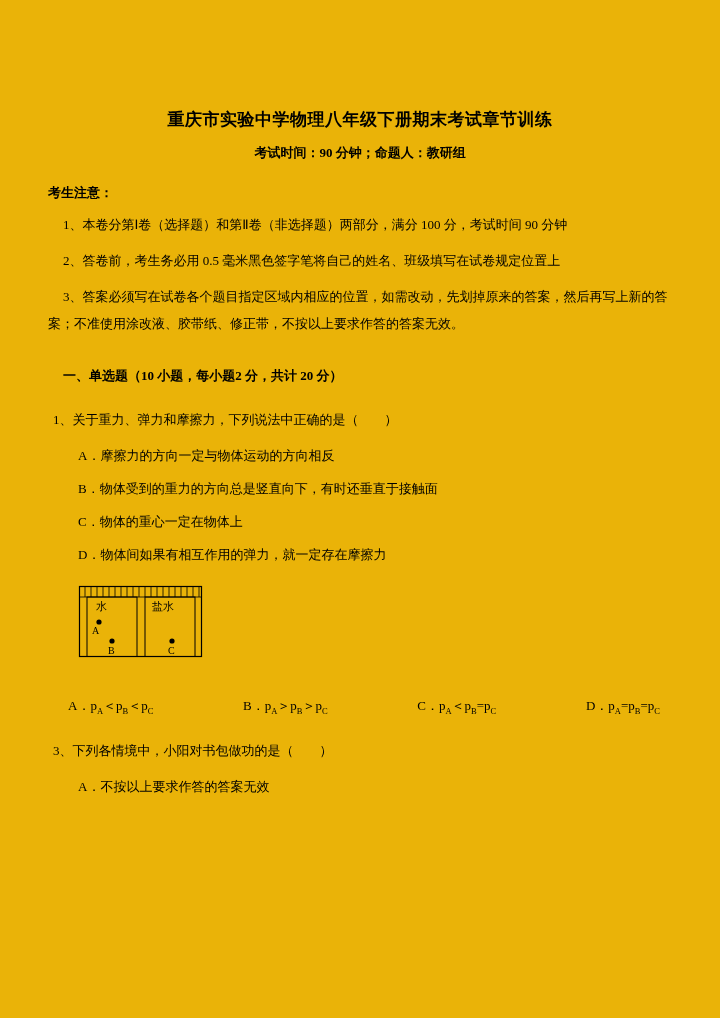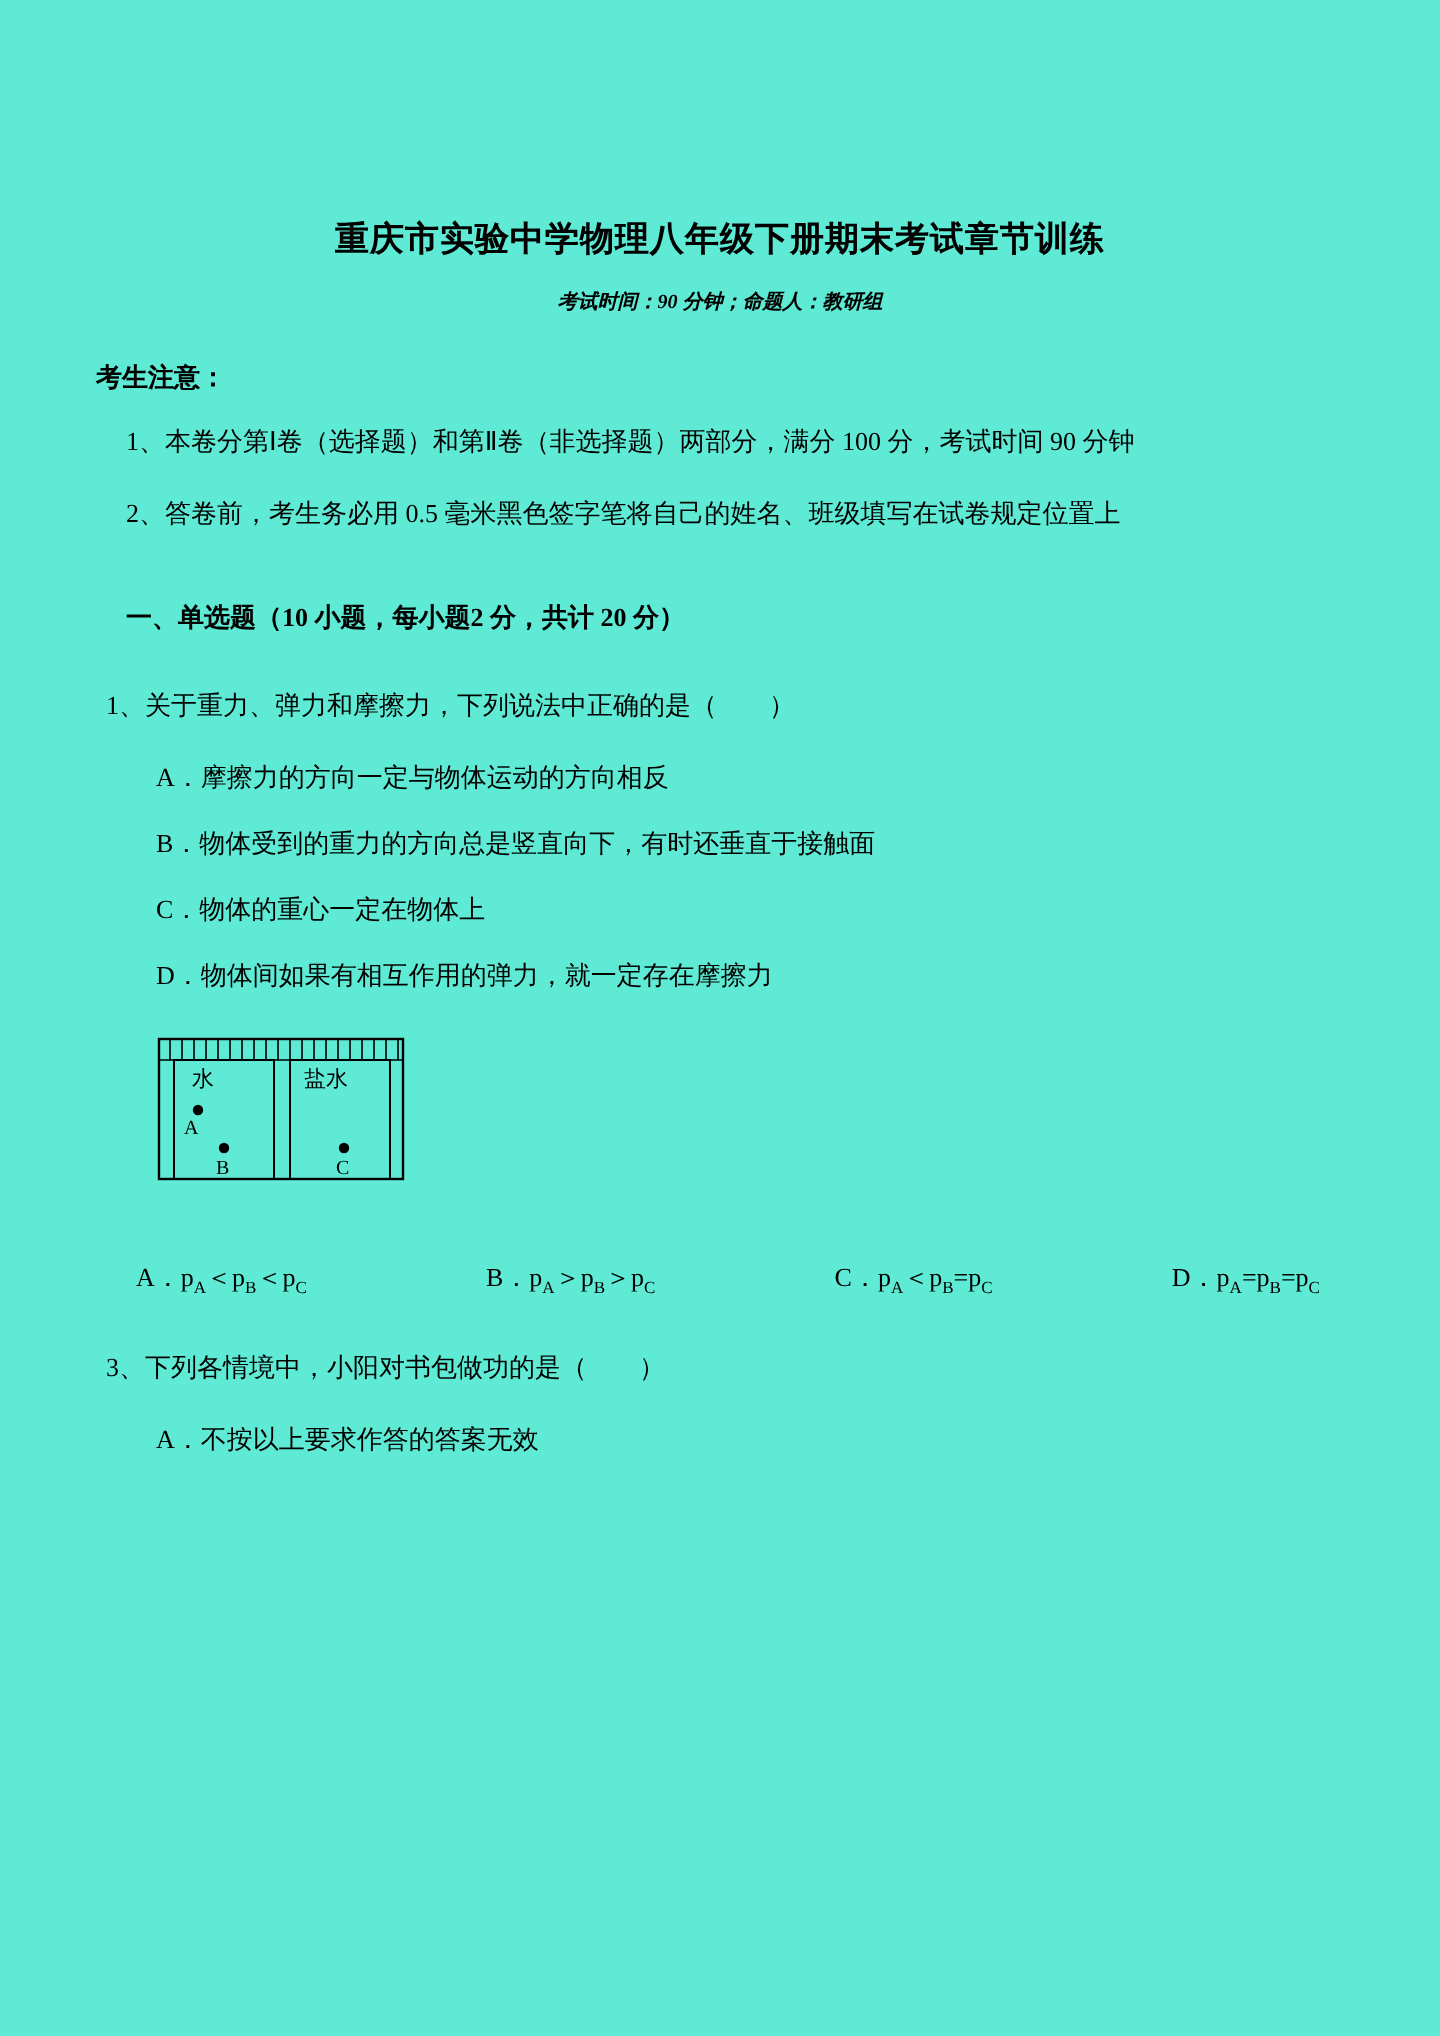--- a/index.html
+++ b/index.html
@@ -1,33 +1,32 @@
 <!DOCTYPE html>
 <html><head>
 <meta charset="utf-8">
 <style>
   html,body { margin:0; padding:0; background:#ffffff; }
   .page {
     width:720px; height:1018px;
-    background:#5eead4; color:#000;
+    background:#eab308; color:#000;
     font-family:"Liberation Serif", serif;
     position:relative; overflow:hidden;
     margin:0 auto;
   }
   .title {
     padding-top:108px;
     text-align:center;
     font-size:17px; font-weight:bold;
     letter-spacing:0.5px;
   }
   .subtitle {
     text-align:center;
-    font-size:10px; font-weight:bold;
+    font-size:13px; font-weight:bold;
     margin-top:13px;
-    font-style:italic;
   }
   .content { padding:0 48px; font-size:13px; }
   .notice-heading { font-weight:bold; margin-top:22px; }
   .notice { line-height:27px; margin-top:9px; text-indent:15px; }
   .section-title {
     text-align:center; font-weight:bold; font-size:15px;
     margin-top:28px;
   }
   .subsection-title { font-weight:bold; margin-top:30px; text-indent:15px; }
   .stem { margin-top:22px; line-height:26px; text-indent:5px; }
@@ -48,20 +47,21 @@
 <div class="page">
 
   <div class="title">重庆市实验中学物理八年级下册期末考试章节训练</div>
   <div class="subtitle">考试时间：90 分钟；命题人：教研组</div>
 
   <div class="content">
 
     <div class="notice-heading">考生注意：</div>
     <div class="notice">1、本卷分第Ⅰ卷（选择题）和第Ⅱ卷（非选择题）两部分，满分 100 分，考试时间 90 分钟</div>
     <div class="notice">2、答卷前，考生务必用 0.5 毫米黑色签字笔将自己的姓名、班级填写在试卷规定位置上</div>
+    <div class="notice">3、答案必须写在试卷各个题目指定区域内相应的位置，如需改动，先划掉原来的答案，然后再写上新的答案；不准使用涂改液、胶带纸、修正带，不按以上要求作答的答案无效。</div>
 
     <div class="subsection-title">一、单选题（10 小题，每小题2 分，共计 20 分）</div>
 
     <div class="stem">1、关于重力、弹力和摩擦力，下列说法中正确的是（　　）</div>
     <div class="option">A．摩擦力的方向一定与物体运动的方向相反</div>
     <div class="option">B．物体受到的重力的方向总是竖直向下，有时还垂直于接触面</div>
     <div class="option">C．物体的重心一定在物体上</div>
     <div class="option">D．物体间如果有相互作用的弹力，就一定存在摩擦力</div>
 
 

